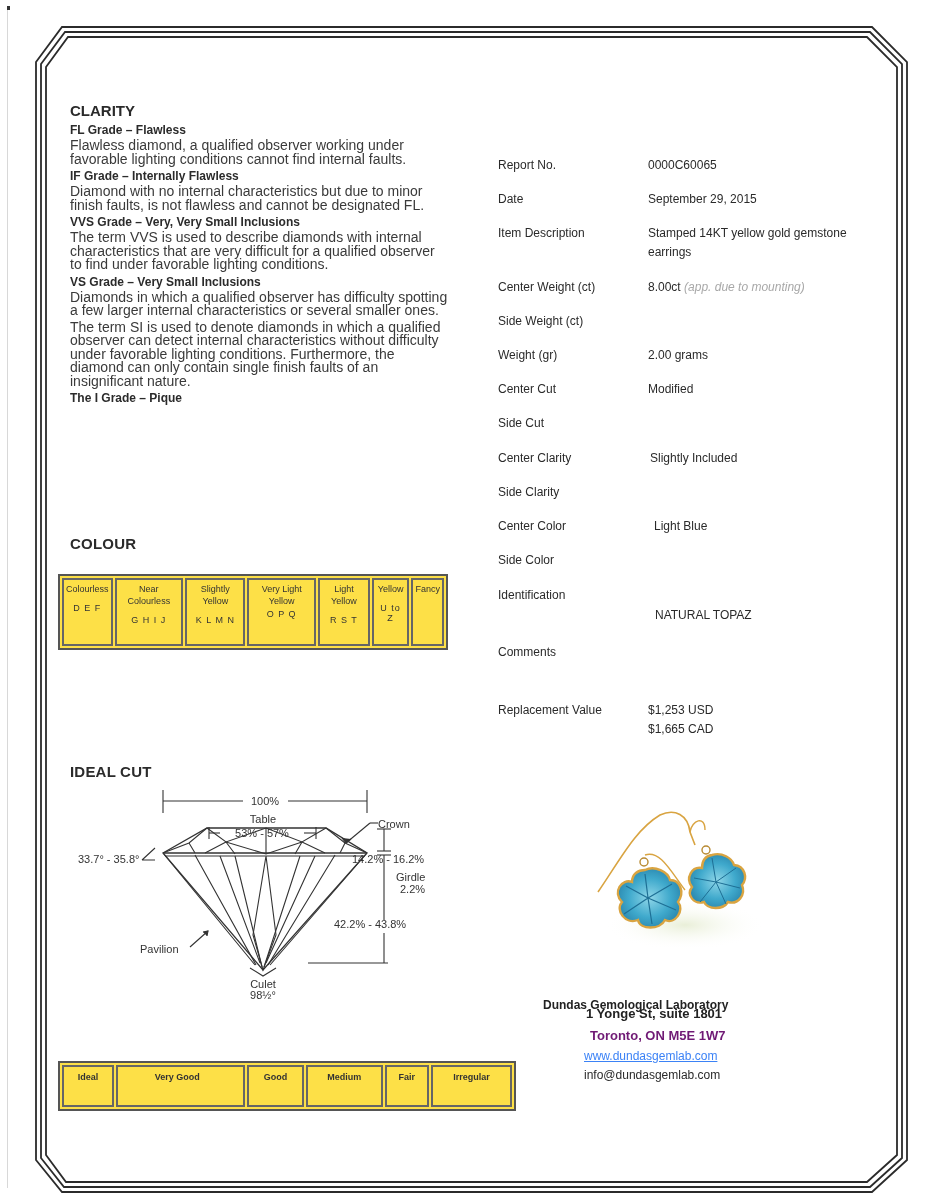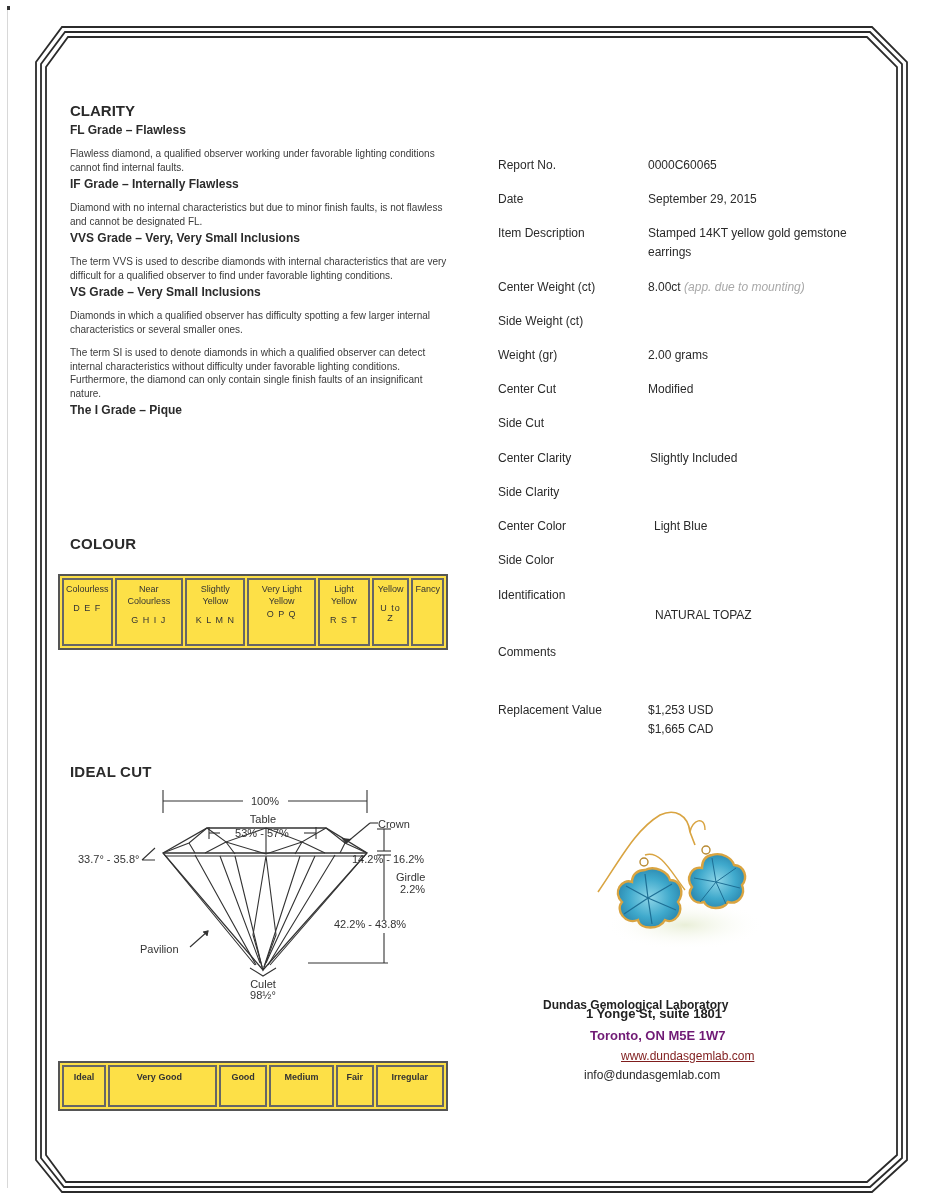--- a/index.html
+++ b/index.html
@@ -7,45 +7,45 @@
     width: 927px; height: 1200px; background: #ffffff; position: relative; overflow: hidden;
     font-family: "Liberation Sans", sans-serif; color: #2a2a2a;
   }
   .frame { position: absolute; left: 0; top: 0; width: 927px; height: 1200px; pointer-events: none; }
   .leftline { position: absolute; left: 7px; top: 8px; width: 1px; height: 1180px; background: #d8d8d8; }
   .dot { position: absolute; left: 7px; top: 6px; width: 3px; height: 4px; background: #333; }
 
   .h-section { position: absolute; left: 70px; font-size: 15px; font-weight: bold; color: #2b2b2b; letter-spacing: 0.2px; }
   .clarity { position: absolute; left: 70px; top: 102px; width: 380px; }
   .clarity h3 { margin: 0; font-size: 12px; font-weight: bold; color: #2b2b2b; }
-  .clarity p { margin: 10px 0 2px 0; font-size: 10px; line-height: 13.5px; color: #3a3a3a; }
+  .clarity p { margin: 2px 0 2px 0; font-size: 14px; line-height: 13.5px; color: #3a3a3a; }
   .clarity .title { font-size: 15px; font-weight: bold; margin-bottom: 4px; }
   .clarity .g { margin-top: 3px; }
 
   table.grid { border-collapse: separate; border-spacing: 2px; border: 2px solid #555; position: absolute; background: #fde047; }
   table.grid td { border: 2px solid #666; text-align: center; vertical-align: top; font-size: 9px; color: #333; padding: 3px 2px; }
   .colour-table { left: 58px; top: 574px; width: 390px; height: 70px; }
   .colour-table td { height: 58px; position: relative; vertical-align: middle; }
   .colour-table .nm { display: block; line-height: 12px; }
   .colour-table .cd { display: block; margin-top: 8px; letter-spacing: 1px; }
-  .cut-table { left: 58px; top: 1061px; width: 390px; }
+  .cut-table { left: 58px; top: 1061px; width: 458px; }
   .cut-table td { font-size: 12px; font-weight: bold; height: 32px; line-height: 15px; padding-top: 5px; }
 
   .report { position: absolute; left: 498px; top: 158px; width: 400px; font-size: 12px; color: #2a2a2a; }
   .row { position: absolute; left: 0; width: 400px; }
   .row .lbl { position: absolute; left: 0; }
   .row .val { position: absolute; left: 150px; width: 220px; line-height: 19px; }
   .muted { color: #a8a8a8; font-style: italic; }
 
   .diagram { position: absolute; left: 70px; top: 785px; width: 380px; height: 220px; }
   .lab { position: absolute; left: 498px; top: 982px; width: 330px; }
   .lab .n { position: absolute; left: 45px; top: 16px; font-size: 12px; font-weight: bold; color: #222; white-space: nowrap; }
   .lab .a1 { position: absolute; left: 88px; top: 24px; font-size: 13px; font-weight: bold; color: #222; white-space: nowrap; }
   .lab .a2 { position: absolute; left: 92px; top: 46px; font-size: 13px; font-weight: bold; color: #701a75; white-space: nowrap; }
-  .lab .web { position: absolute; left: 86px; top: 67px; font-size: 12px; color: #7f1d1d; text-decoration: underline; white-space: nowrap; margin-left: 37px; }
+  .lab .web { position: absolute; left: 86px; top: 67px; font-size: 12px; color: #3b82f6; text-decoration: underline; white-space: nowrap; }
   .lab .mail { position: absolute; left: 86px; top: 86px; font-size: 12px; color: #2a2a2a; white-space: nowrap; }
   .photo { position: absolute; left: 590px; top: 810px; width: 180px; height: 150px; }
 </style>
 </head>
 <body>
 
 <div class="leftline"></div>
 <div class="dot"></div>
 
 <svg class="frame" viewBox="0 0 927 1200">

